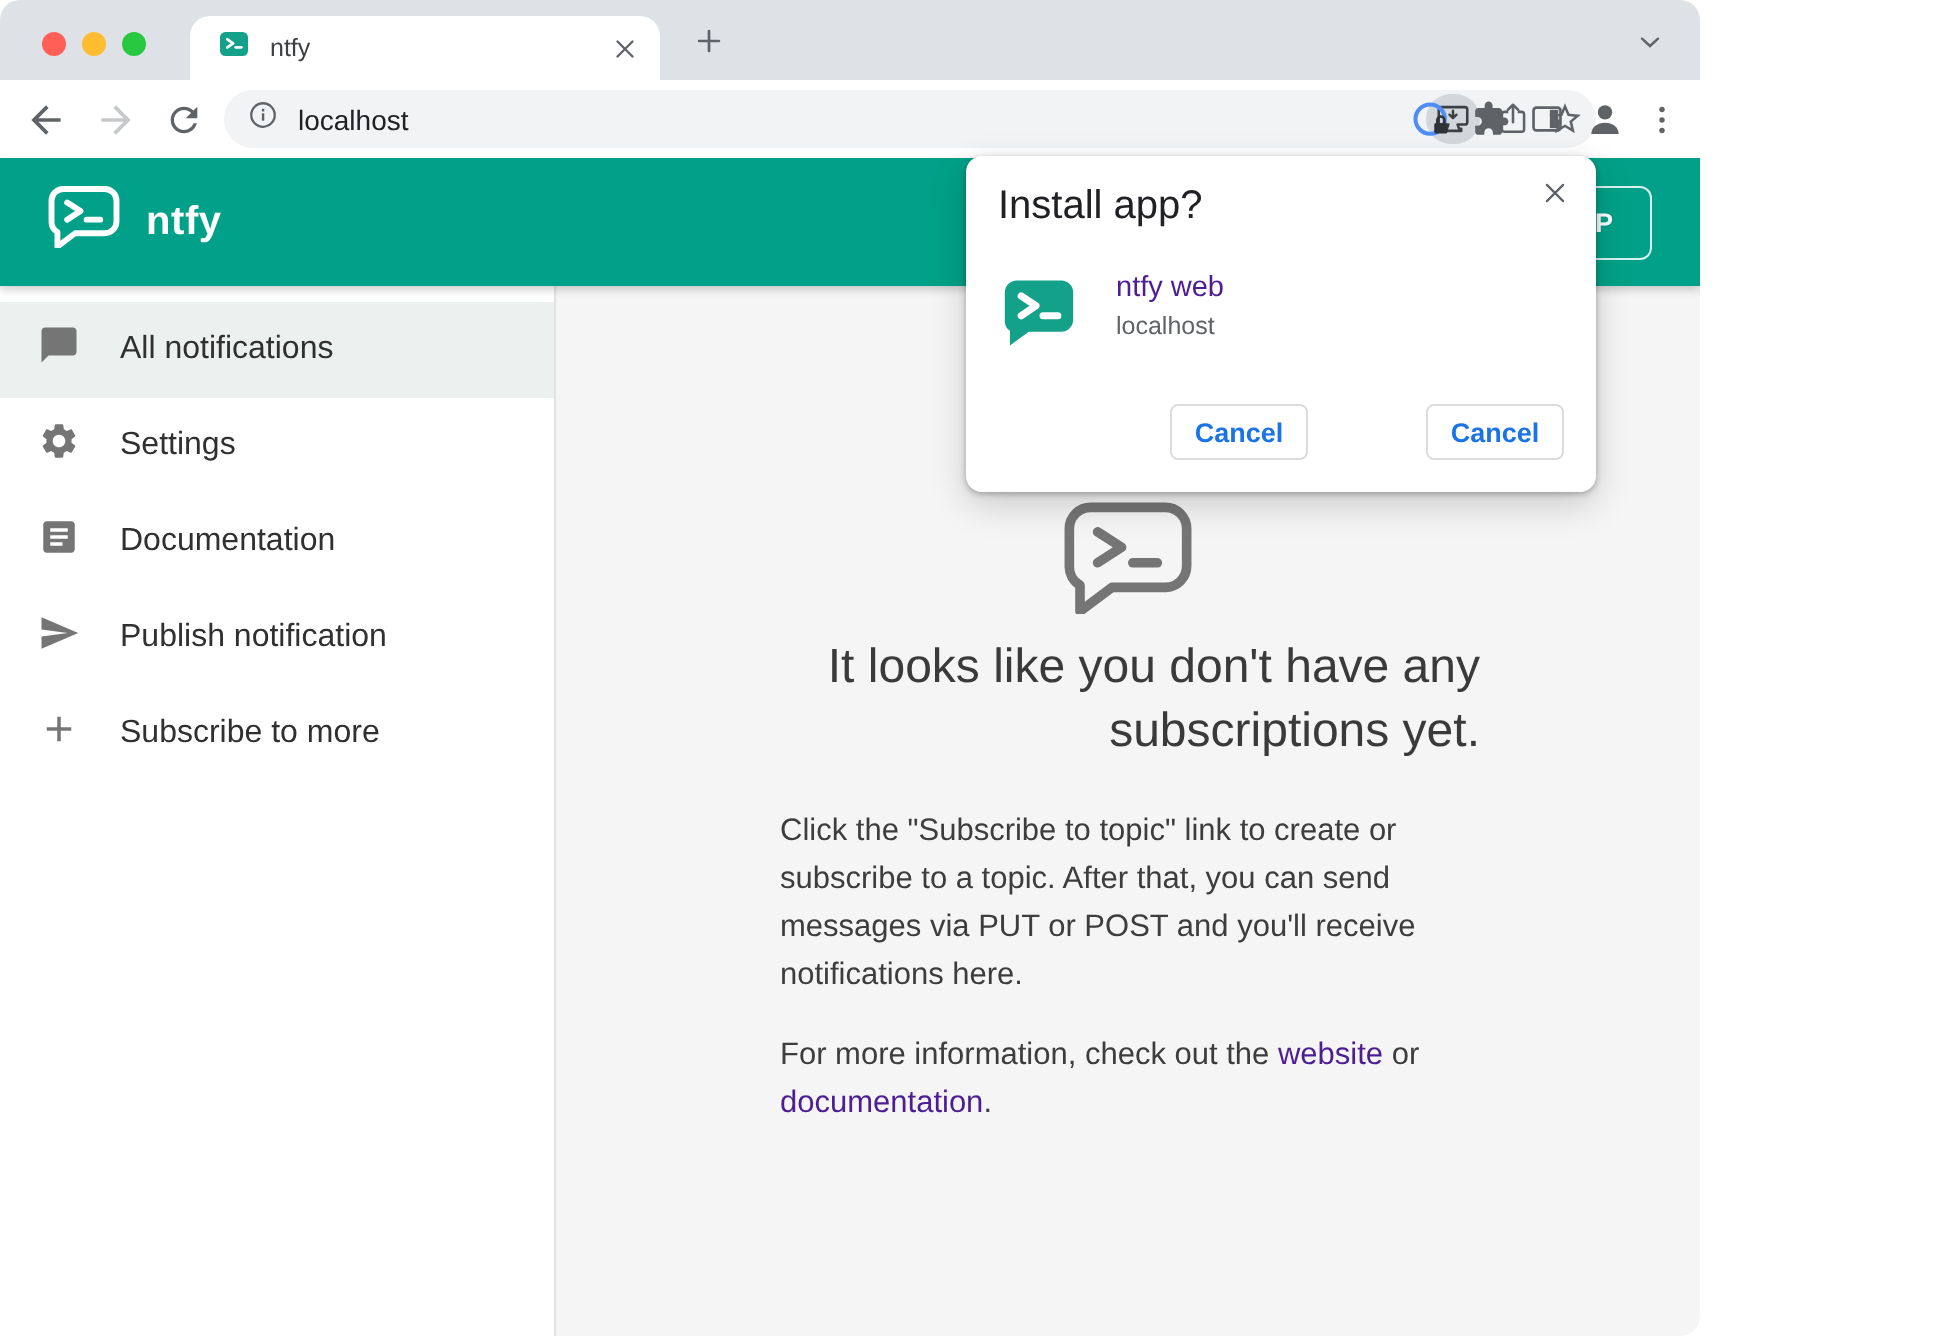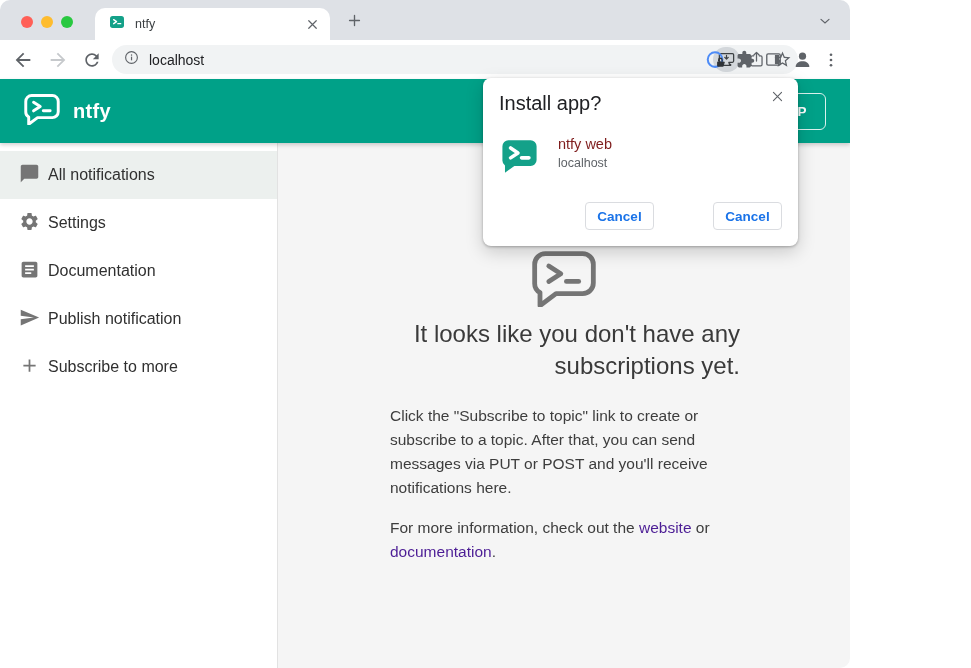--- a/index.html
+++ b/index.html
@@ -34,39 +34,39 @@
                 padding: 0 24px; box-shadow: 0 2px 4px rgba(0,0,0,0.18); }
   .brand { color: #fff; font-size: 20px; font-weight: bold; margin-left: 13px; letter-spacing: .3px; }
   .header-spacer { flex: 1; }
   .signin { color: #fff; font-size: 13.5px; font-weight: bold; letter-spacing: .5px; margin-right: 28px; cursor: pointer; }
   .signup { color: #fff; font-size: 13.5px; font-weight: bold; letter-spacing: .5px; border: 1px solid rgba(255,255,255,.85);
             border-radius: 6px; padding: 10px 18px; background: transparent; cursor: pointer; }
 
   
   .content { display: flex; height: 525px; }
   .sidebar { width: 278px; background: #fff; border-right: 1px solid #e2e2e2; padding-top: 8px; flex: none; }
-  .nav-item { height: 48px; display: flex; align-items: center; padding-left: 19px; gap: 8px; cursor: pointer; }
+  .nav-item { height: 48px; display: flex; align-items: center; padding-left: 19px; gap: 20px; cursor: pointer; }
   .nav-item.selected { background: #ecf0ee; }
   .nav-label { font-size: 16px; color: #303030; }
 
   .main { flex: 1; background: #f5f5f5; overflow: hidden; }
   .column { width: 352px; margin: 108px auto 0; }
   .big-icon { display: block; margin: 0 auto; }
   .headline { margin-top: 11px; font-size: 24px; line-height: 32px; font-weight: 400; color: #3a3a3a; text-align: right; }
   .para { width: 348px; margin: 22px auto 0; font-size: 15.5px; line-height: 24px; color: #3d3d3d; }
   .para + .para { margin-top: 16px; }
   .tlink { color: #4c1d95; text-decoration-color: #9cc5bb; cursor: pointer; }
 
   
   .popup { position: absolute; left: 483px; top: 78px; width: 315px; height: 168px; background: #fff; z-index: 30;
            border-radius: 8px; box-shadow: 0 1px 3px rgba(0,0,0,.28), 0 6px 18px rgba(0,0,0,.18); padding: 14px 16px; }
   .popup-title { font-size: 20px; color: #202124; font-weight: 400; }
   .popup-close { position: absolute; top: 11px; right: 13px; }
   .popup-row { display: flex; margin-top: 21px; gap: 18px; }
-  .app-name { font-size: 14.5px; color: #7f1d1d; }
+  .app-name { font-size: 14.5px; color: #4c1d95; }
   .app-origin { font-size: 12.5px; color: #5f6368; margin-top: 4px; }
   .popup-actions { position: absolute; right: 16px; bottom: 16px; display: flex; gap: 11px; }
   .dlg-btn { min-width: 69px; height: 28px; background: #fff; border: 1px solid #dadce0; border-radius: 4px;
              color: #1a73e8; font-size: 13.5px; font-weight: bold; font-family: "Liberation Sans", sans-serif; cursor: pointer; margin-left: 48px; }
 </style>
 </head>
 <body>
 
 <div class="window">
 

